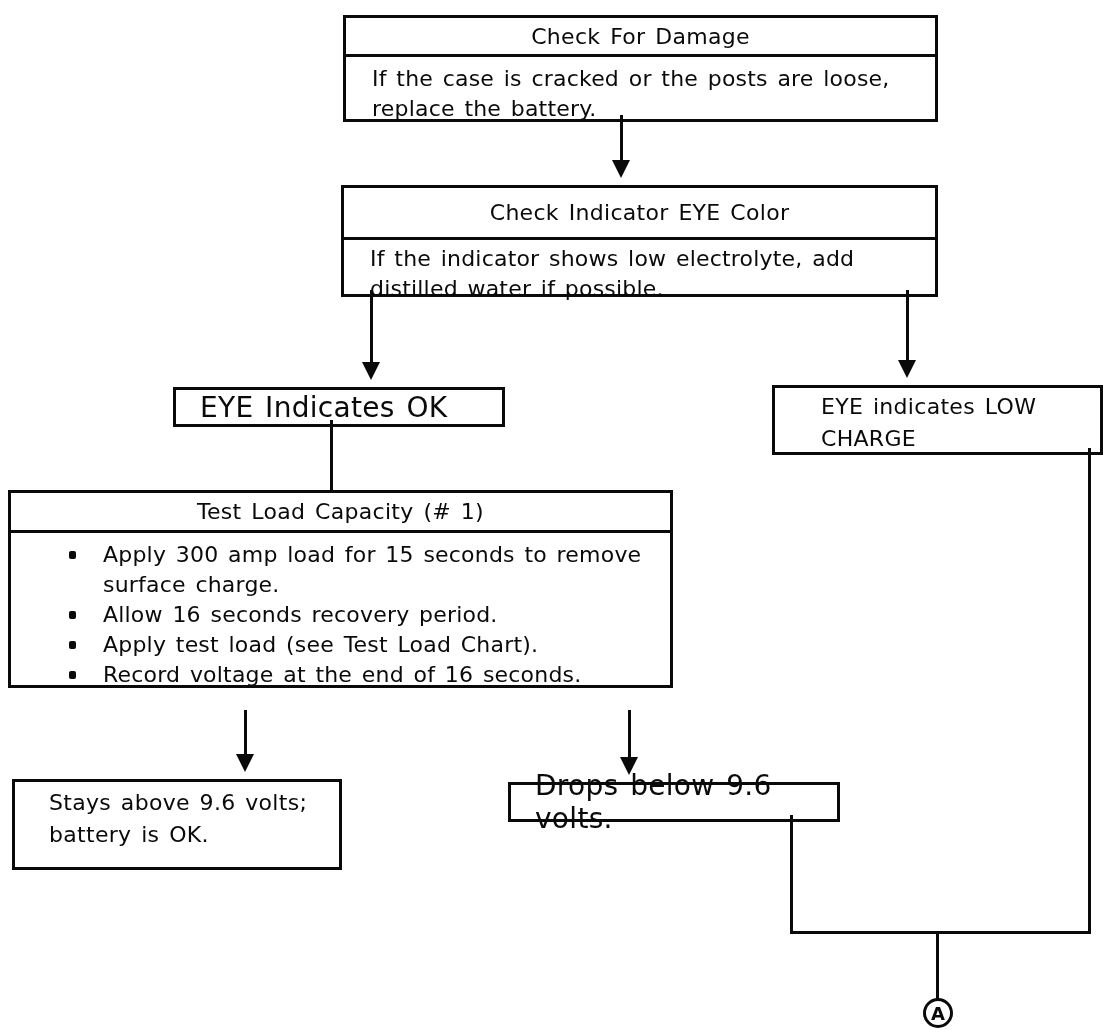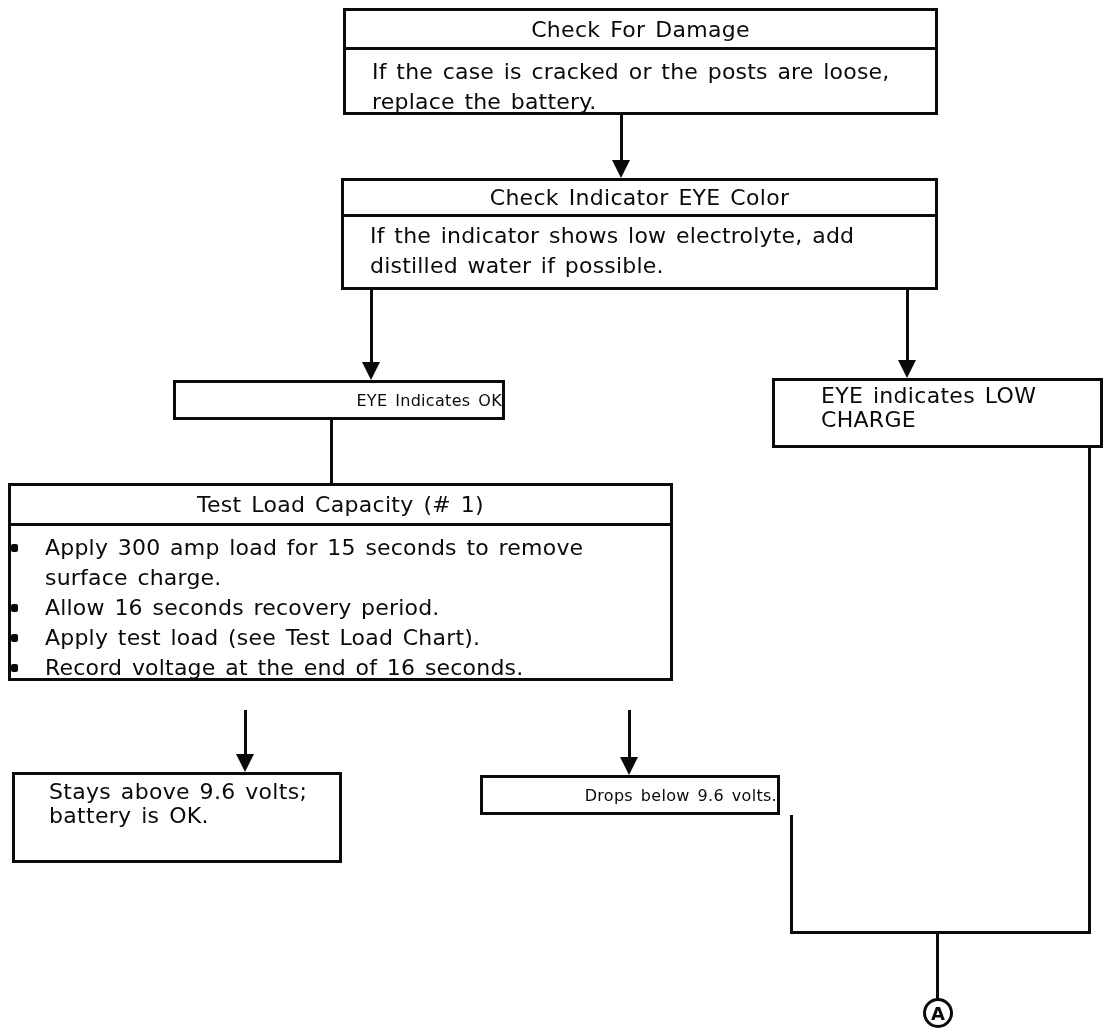--- a/index.html
+++ b/index.html
@@ -14,20 +14,21 @@
     background: #ffffff;
     color: #0a0a0a;
     font-family: "DejaVu Sans", "Liberation Sans", sans-serif;
     overflow: hidden;
   }
   .node {
     position: absolute;
     border: 3px solid #0a0a0a;
     background: #ffffff;
     box-sizing: border-box;
+    margin-top: 7px;
   }
   .node-title {
     display: flex;
     align-items: center;
     justify-content: center;
     border-bottom: 3px solid #0a0a0a;
     font-size: 22px;
     letter-spacing: 0.3px;
     word-spacing: 2.5px;
     box-sizing: border-box;
@@ -35,71 +36,72 @@
   .node-body {
     font-size: 22px;
     line-height: 30px;
     letter-spacing: 0.2px;
     word-spacing: 2.5px;
     white-space: pre-line;
   }
   .label-center {
     display: flex;
     align-items: center;
-    justify-content: flex-end;
-    font-size: 16px;
+    justify-content: flex-start;
+    font-size: 28px;
     letter-spacing: 0.3px;
     word-spacing: 2.5px;
+    padding-left: 24px;
   }
   .label-left {
     font-size: 22px;
-    line-height: 24px;
+    line-height: 32px;
     letter-spacing: 0.3px;
     word-spacing: 2.5px;
     white-space: pre-line;
     box-sizing: border-box;
   }
   
   #n-check-damage { left: 343px; top: 8px;   width: 595px; height: 107px; }
   #n-check-damage .node-title { height: 39px; }
   #n-check-damage .node-body  { padding: 7px 28px 0 26px; }
 
   #n-check-eye { left: 341px; top: 178px; width: 597px; height: 112px; }
-  #n-check-eye .node-title { height: 36px; }
+  #n-check-eye .node-title { height: 52px; }
   #n-check-eye .node-body  { padding: 4px 16px 0 26px; }
 
   #n-eye-ok  { left: 173px; top: 380px; width: 332px; height: 40px; }
   #n-eye-low { left: 772px; top: 378px; width: 331px; height: 70px; }
   #n-eye-low .label-left { padding: 3px 8px 0 46px; }
 
   #n-test-load { left: 8px; top: 483px; width: 665px; height: 198px; }
   #n-test-load .node-title { height: 40px; }
   .bullet-list { padding: 7px 8px 0 0; }
-  .bullet-row { display: flex; }
+  .bullet-row { display: flex; padding-left: 58px; }
   .bullet-dot-col { flex: none; width: 34px; }
   .bullet-dot {
     display: inline-block;
     width: 7px;
     height: 8px;
     background: #0a0a0a;
     border-radius: 2px;
     margin-top: 11px;
   }
   .bullet-text {
     font-size: 22px;
     line-height: 30px;
     letter-spacing: 0.2px;
     word-spacing: 2.5px;
     white-space: pre-line;
   }
 
   #n-stays-above { left: 12px; top: 772px; width: 330px; height: 91px; }
   #n-stays-above .label-left { padding: 5px 8px 0 34px; }
 
-  #n-drops-below { left: 480px; top: 775px; width: 300px; height: 40px; }
+  #n-drops-below { left: 508px; top: 775px; width: 332px; height: 40px; }
 
   
   .vline, .hline {
     position: absolute;
     background: #0a0a0a;
   }
   .vline { width: 3px; }
   .hline { height: 3px; }
   .arrowhead {
     position: absolute;

